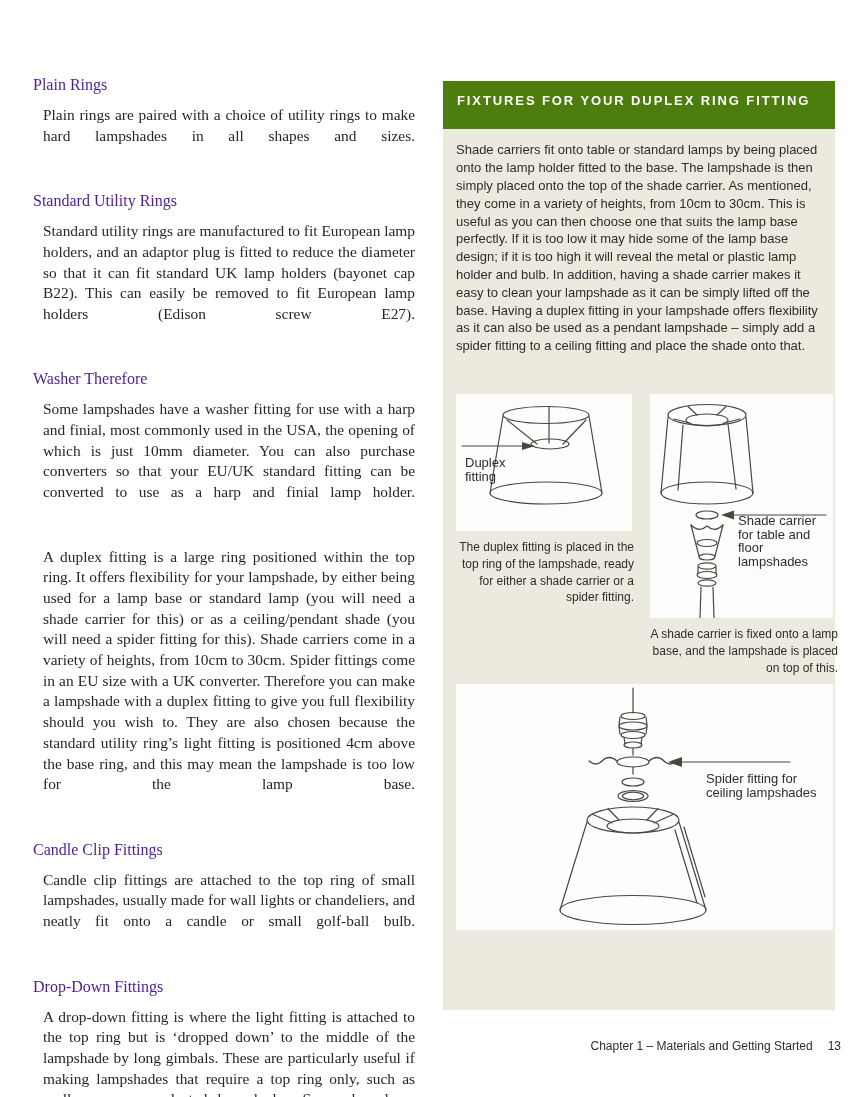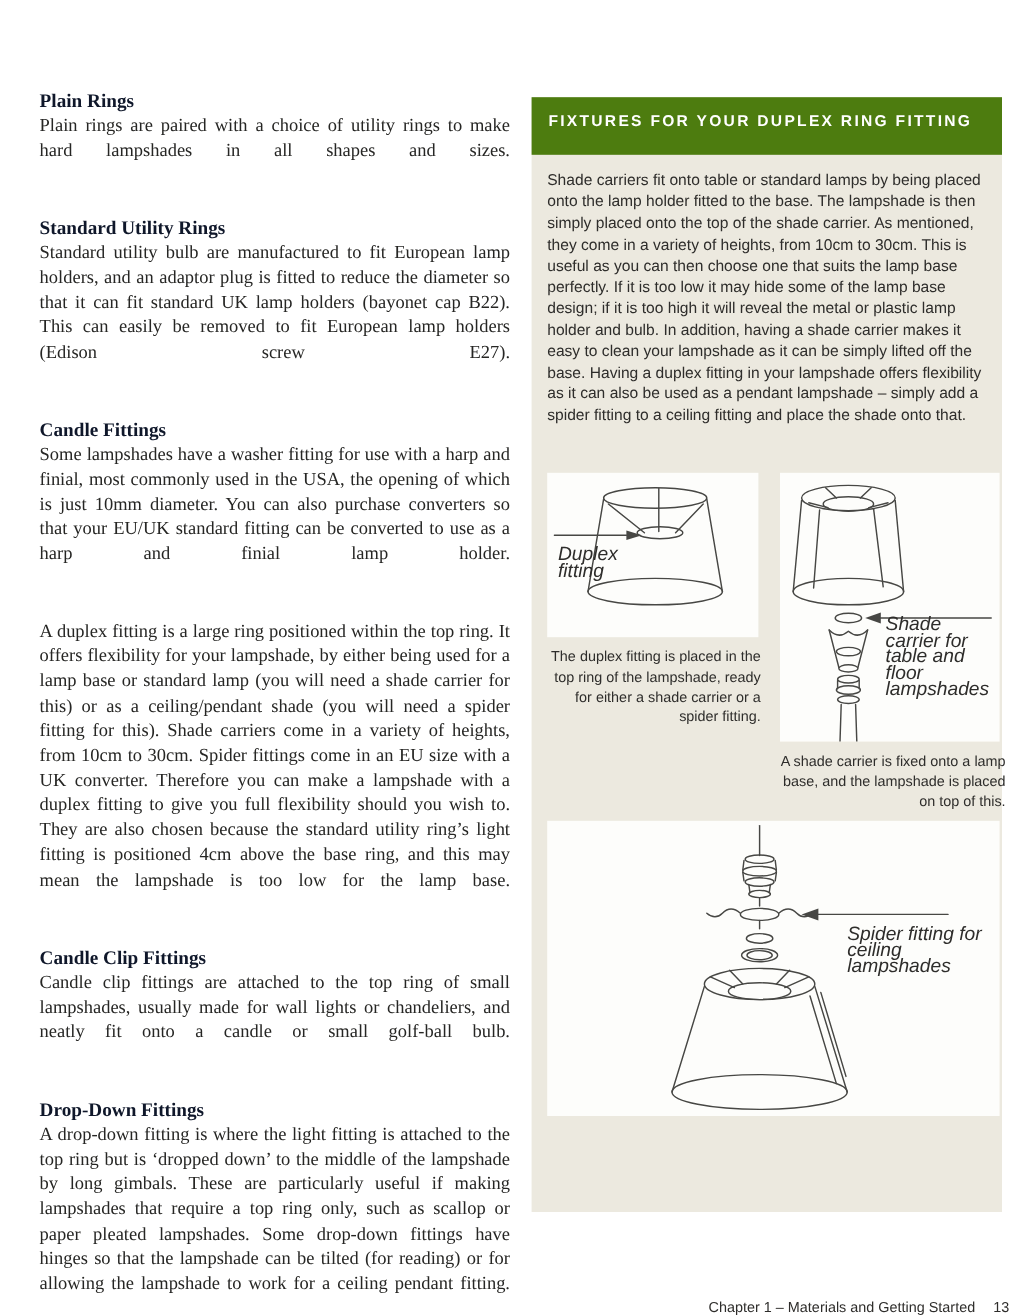--- a/index.html
+++ b/index.html
@@ -6,25 +6,25 @@
   body{width:860px;height:1097px;position:relative;font-family:"Liberation Sans",sans-serif;}
   .page{position:absolute;inset:0;background:#ffffff;overflow:hidden;}
 
   
   .left-col{
     position:absolute;left:33px;top:74px;width:392px;
     font-family:"Liberation Serif",serif;color:#262624;
   }
   .section{margin:0 0 23px 0;}
   .section h3{
-    margin:0;padding:0;font-size:16px;line-height:21px;font-weight:bold;
-    font-family:"Liberation Serif",serif;color:#0f172a;
+    margin:0;padding:0;font-size:16px;line-height:21px;font-weight:normal;
+    font-family:"Liberation Serif",serif;color:#4c1d95;
   }
   .section p{
-    margin:0;padding:0;font-size:15.4px;line-height:20.7px;
+    margin:10px;padding:0;font-size:15.4px;line-height:20.7px;
     text-align:justify;text-justify:inter-word;
   }
   .section p::after{content:"";display:inline-block;width:100%;}
 
   
   .right-panel{
     position:absolute;left:443px;top:81px;width:392px;height:929px;
     background:#ece9df;
   }
   .panel-header{
@@ -37,64 +37,63 @@
   .panel-intro{
     margin:12px 13px 0 13px;font-size:13px;line-height:17.8px;color:#2e2d2b;
   }
 
   .figbox{position:absolute;background:#fdfdfb;}
   #fig1-box{left:13px;top:313px;width:176px;height:137px;}
   #fig2-box{left:207px;top:313px;width:183px;height:224px;}
   #fig3-box{left:13px;top:603px;width:377px;height:246px;}
 
   .fig-label{
-    position:absolute;font-size:16px;line-height:13.5px;color:#2e2d2b;font-style:italic;
+    position:absolute;font-size:13px;line-height:13.5px;color:#2e2d2b;
   }
   #fig1-label{left:9px;top:62px;width:52px;}
   #fig2-label{left:88px;top:120px;width:96px;}
   #fig3-label{left:250px;top:88px;width:118px;}
 
   .fig-caption{
     position:absolute;font-size:12px;line-height:16.8px;color:#2e2d2b;text-align:right;
   }
   #fig1-cap{left:13px;top:458px;width:178px;}
   #fig2-cap{left:207px;top:545px;width:188px;}
   #fig3-cap{left:13px;top:858px;width:300px;}
 
   svg{display:block;}
   .line-art{stroke:#474744;fill:none;stroke-width:1.2;stroke-linecap:round;stroke-linejoin:round;}
   .arrow-head{fill:#474744;stroke:none;}
 
   
   .footer{
     position:absolute;top:1039px;right:19px;font-size:12px;color:#2e2d2b;
     font-family:"Liberation Sans",sans-serif;
-    margin-top:43px;
   }
   .footer .pagenum{margin-left:15px;}
 </style>
 </head>
 <body>
 
 <div class="page">
 
   <div class="left-col">
 
     <div class="section">
       <h3>Plain Rings</h3>
       <p>Plain rings are paired with a choice of utility rings to make hard lampshades in all shapes and sizes.</p>
     </div>
 
     <div class="section">
       <h3>Standard Utility Rings</h3>
-      <p>Standard utility bulb are manufactured to fit European lamp holders, and an adaptor plug is fitted to reduce the diameter so that it can fit standard UK lamp holders (bay­onet cap B22). This can easily be removed to fit European lamp holders (Edison screw E27).</p>
-    </div>
-
-    <div class="section">
-      <h3>Candle Fittings</h3>
+      <p>Standard utility rings are manufactured to fit European lamp holders, and an adaptor plug is fitted to reduce the diameter so that it can fit standard UK lamp holders (bay­onet cap B22). This can easily be removed to fit European lamp holders (Edison screw E27).</p>
+    </div>
+
+    <div class="section">
+      <h3>Washer Therefore</h3>
       <p>Some lampshades have a washer fitting for use with a harp and finial, most commonly used in the USA, the opening of which is just 10mm diameter. You can also purchase converters so that your EU/UK standard fitting can be converted to use as a harp and finial lamp holder.</p>
     </div>
 
     <div class="section">
       <p>A duplex fitting is a large ring positioned within the top ring. It offers flexibility for your lampshade, by either being used for a lamp base or standard lamp (you will need a shade carrier for this) or as a ceiling/pendant shade (you will need a spider fitting for this). Shade carriers come in a variety of heights, from 10cm to 30cm. Spider fittings come in an EU size with a UK converter. Therefore you can make a lampshade with a duplex fitting to give you full flexibility should you wish to. They are also chosen because the standard utility ring’s light fitting is positioned 4cm above the base ring, and this may mean the lampshade is too low for the lamp base.</p>
     </div>
 
     <div class="section">
       <h3>Candle Clip Fittings</h3>
       <p>Candle clip fittings are attached to the top ring of small lampshades, usually made for wall lights or chandeliers, and neatly fit onto a candle or small golf-ball bulb.</p>

